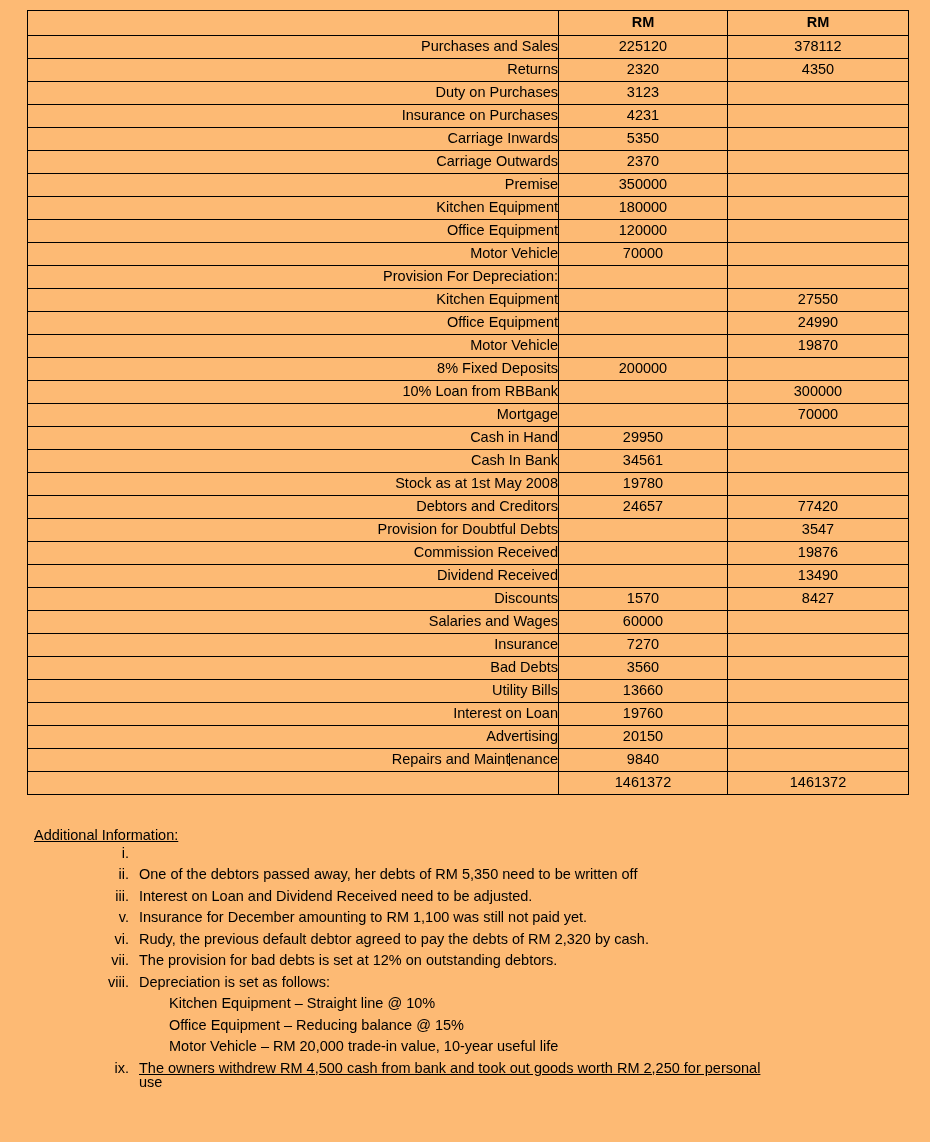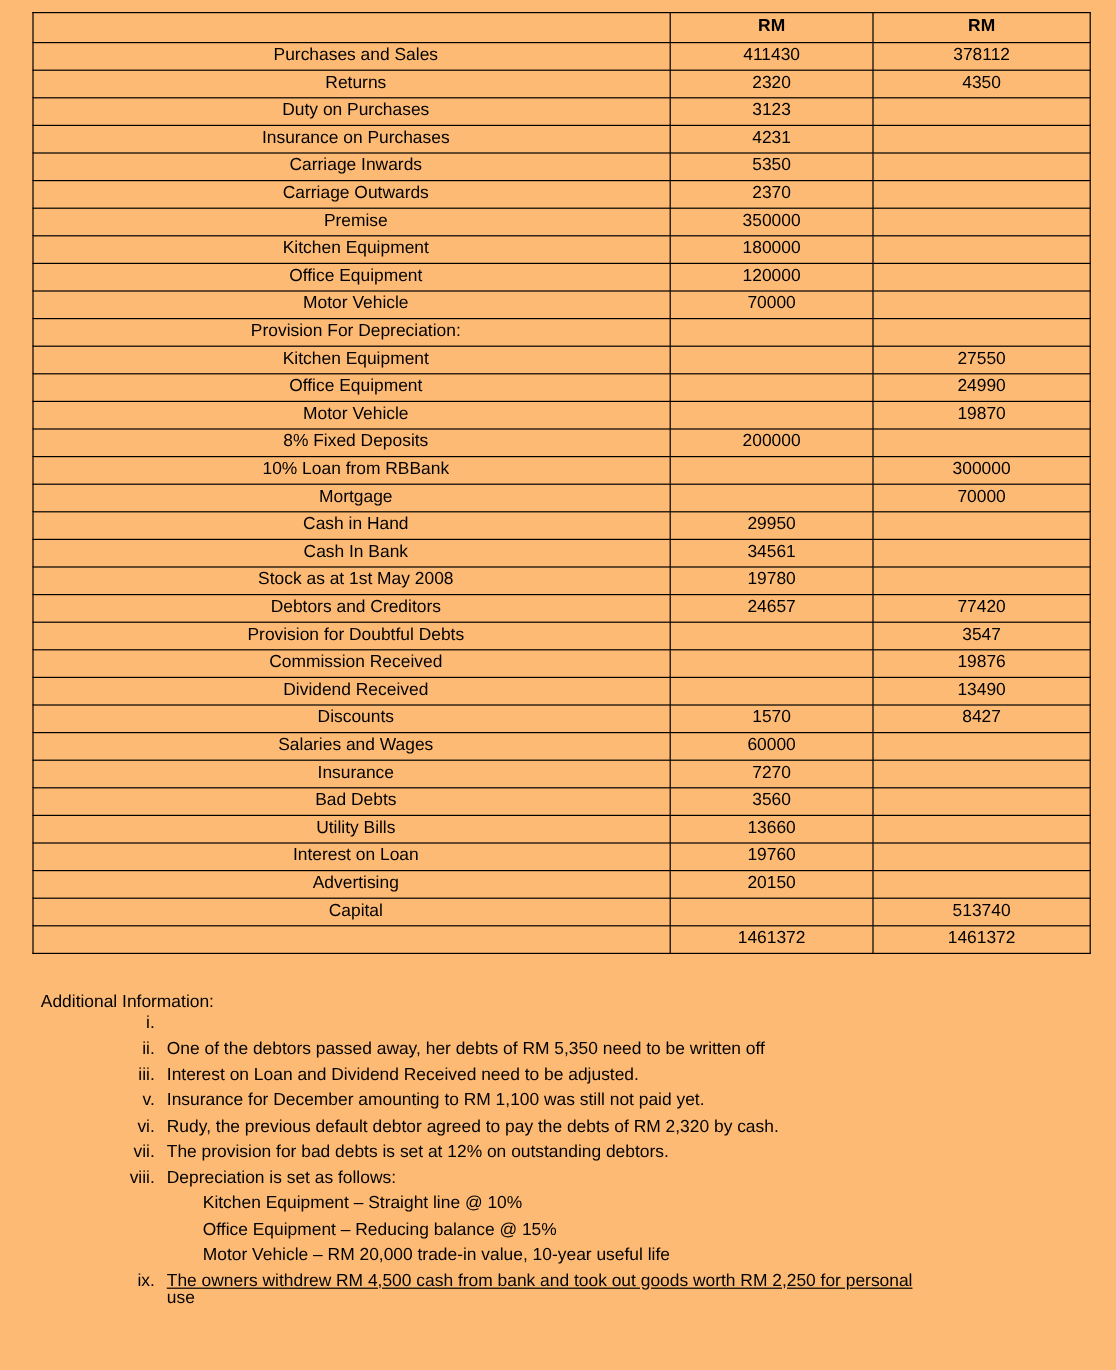--- a/index.html
+++ b/index.html
@@ -43,21 +43,21 @@
   table.trial-balance td {
     border: 1px solid #000000;
     height: 21px;
     padding: 0 0 1px 0;
     vertical-align: middle;
     white-space: nowrap;
     overflow: hidden;
   }
   table.trial-balance td.label {
     padding-left: 7px;
-    text-align: center;
+    text-align: right;
   }
   table.trial-balance td.num {
     text-align: center;
   }
   table.trial-balance tr.head td {
     height: 23px;
     font-weight: bold;
   }
   table.trial-balance tr.head td.label { border-right: 1px solid #000; }
 
@@ -76,20 +76,21 @@
     position: absolute;
     left: 34px;
     top: 828px;
     width: 880px;
     font-size: 14.5px;
     line-height: 1.0;
   }
   #addl .addl-title {
     margin: 0 0 3px 0;
     padding: 0;
+    text-decoration: underline;
   }
   #addl .item {
     position: relative;
     padding-left: 105px;
     margin-bottom: 2.5px;
     min-height: 19px;
   }
   #addl .item .marker {
     position: absolute;
     left: 0;
@@ -125,21 +126,21 @@
           <col class="c-cr">
       </colgroup>
       <tbody id="tb-body">
         <tr class="head">
           <td class="label"></td>
           <td class="num">RM</td>
           <td class="num">RM</td>
         </tr>
       <tr>
             <td class="label">Purchases and Sales</td>
-            <td class="num">411430</td>
+            <td class="num">225120</td>
             <td class="num">378112</td>
           </tr>
           <tr>
             <td class="label">Returns</td>
             <td class="num">2320</td>
             <td class="num">4350</td>
           </tr>
           <tr>
             <td class="label">Duty on Purchases</td>
             <td class="num">3123</td>
@@ -279,23 +280,23 @@
             <td class="label">Interest on Loan</td>
             <td class="num">19760</td>
             <td class="num"></td>
           </tr>
           <tr>
             <td class="label">Advertising</td>
             <td class="num">20150</td>
             <td class="num"></td>
           </tr>
           <tr>
-            <td class="label">Capital</td>
-            <td class="num"></td>
-            <td class="num">513740</td>
+            <td class="label">Repairs and Maint<span class="caret"></span>enance</td>
+            <td class="num">9840</td>
+            <td class="num"></td>
           </tr>
           <tr>
             <td class="label"></td>
             <td class="num">1461372</td>
             <td class="num">1461372</td>
           </tr>
         </tbody>
     </table>
   </div>
 

